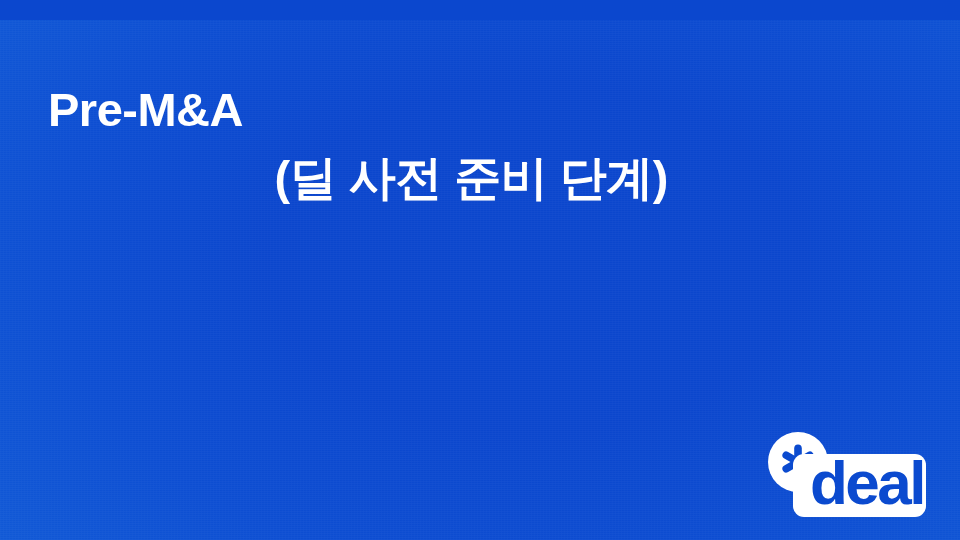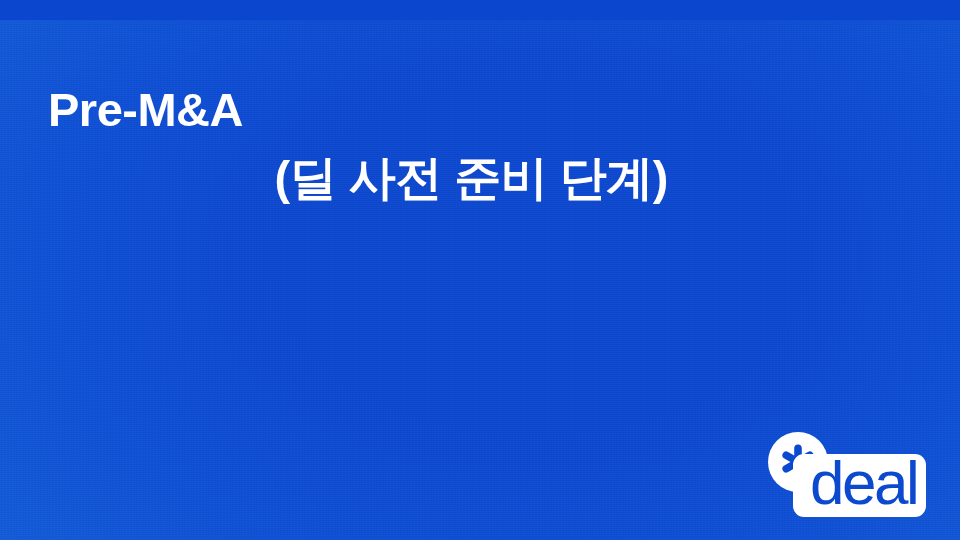--- a/index.html
+++ b/index.html
@@ -97,21 +97,21 @@
     background: #ffffff;
   }
 
   .logo-wordmark {
     position: absolute;
     left: 44px;
     top: 15px;
     width: 116px;
     height: 76px;
     color: #0b4acf;
-    font-weight: 400;
+    font-weight: 700;
     font-size: 62px;
     line-height: 76px;
     letter-spacing: -2.5px;
   }
 </style>
 </head>
 <body>
 
 <div class="slide">
 

